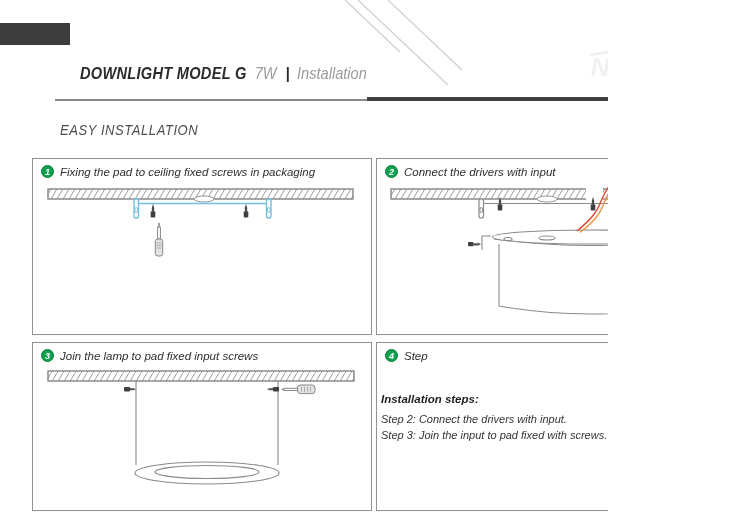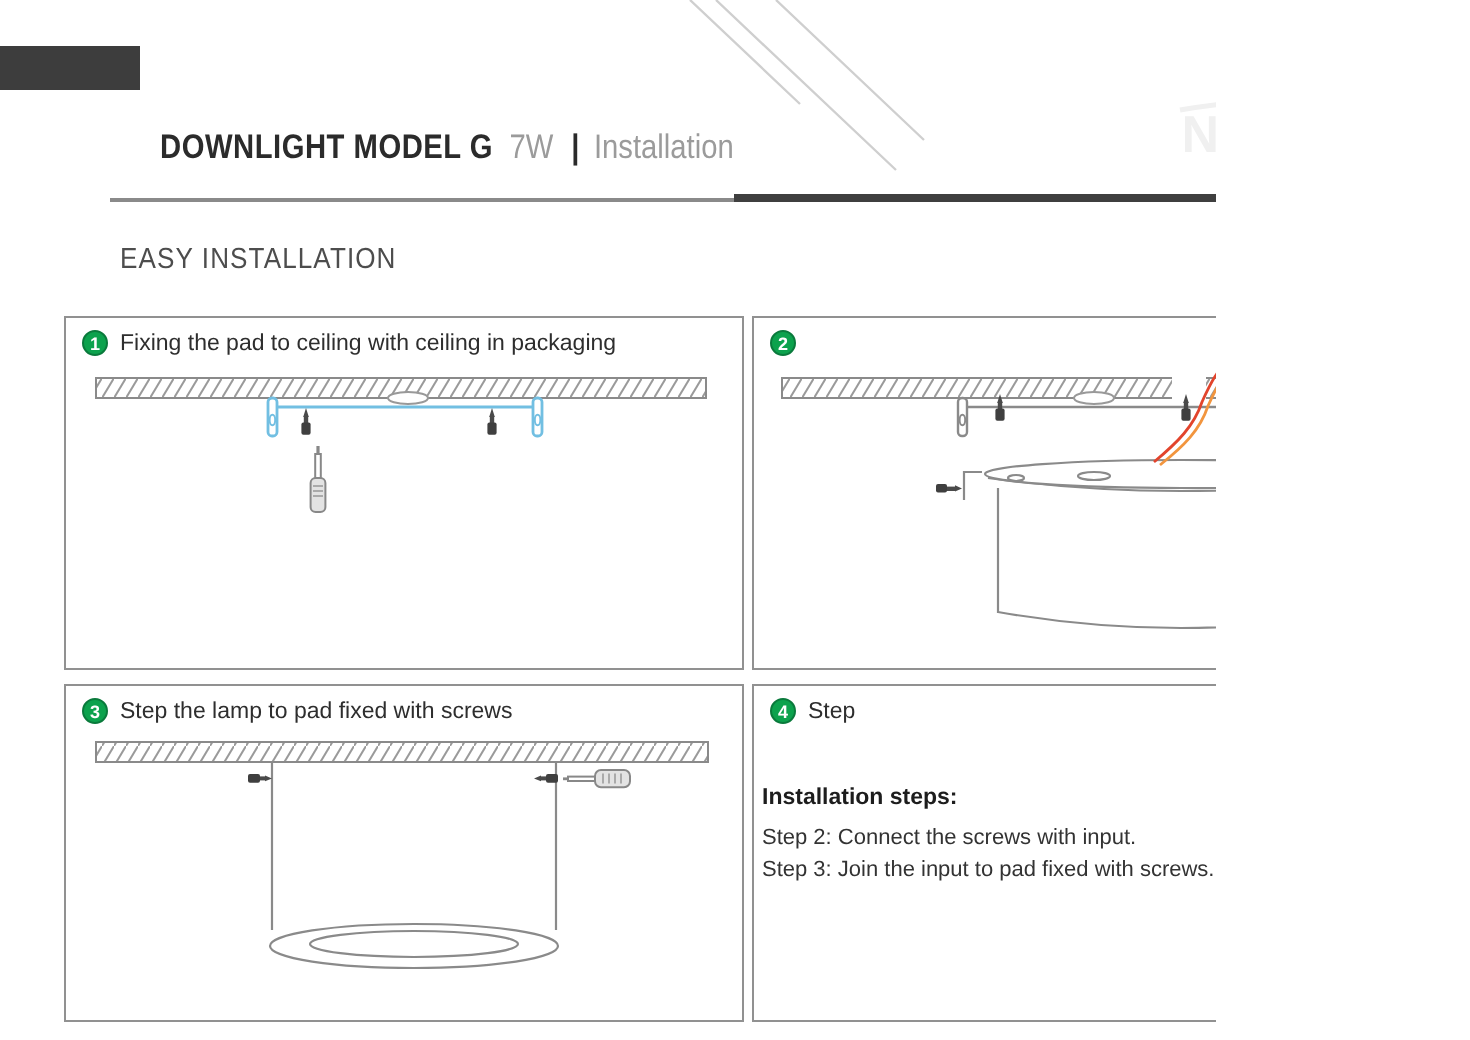--- a/index.html
+++ b/index.html
@@ -1,17 +1,17 @@
 <!DOCTYPE html>
 <html><head>
 <meta charset="utf-8">
 <style>
   html,body{margin:0;padding:0;background:#fff;}
   .page{position:relative;width:608px;height:520px;background:#fff;overflow:hidden;
-        font-family:"Liberation Sans", sans-serif;}
+        font-family:"Liberation Sans", sans-serif;font-style:italic;}
 
   
   .corner-block{position:absolute;left:0;top:23px;width:70px;height:22px;background:#3d3d3d;}
   .title-row{position:absolute;left:80px;top:64px;white-space:nowrap;
              transform:scaleX(0.86);transform-origin:left center;}
   .title-model{font-size:17px;font-weight:bold;color:#2b2b2b;letter-spacing:.3px;}
   .title-watt{font-size:17px;font-weight:normal;color:#9b9b9b;margin-left:5px;}
   .title-sep{font-size:17px;font-weight:bold;color:#2b2b2b;margin:0 4px 0 6px;}
   .title-type{font-size:17px;font-weight:normal;color:#9b9b9b;}
   .divider-thin{position:absolute;left:55px;top:99px;width:312px;height:2px;background:#8a8a8a;}
@@ -70,21 +70,21 @@
     <span class="title-sep">|</span>
     <span class="title-type">Installation</span>
   </div>
   <div class="divider-thin"></div>
   <div class="divider-thick"></div>
 
   <div class="section-heading">EASY INSTALLATION</div>
 
   <div class="panel panel-1">
     <div class="num">1</div>
-    <div class="panel-label">Fixing the pad to ceiling with ceiling in packaging</div>
+    <div class="panel-label">Fixing the pad to ceiling fixed screws in packaging</div>
     <svg class="diagram" width="338" height="175">
       <defs>
         <pattern id="hatch-p1" width="6" height="10" patternUnits="userSpaceOnUse">
           <path d="M0,10 L6,0" stroke="#9a9a9a" stroke-width="1"></path>
         </pattern>
       </defs>
       <g>
         <rect x="15" y="30" width="305" height="10" fill="#fff" stroke="#8a8a8a"></rect>
         <rect x="15" y="30" width="305" height="10" fill="url(#hatch-p1)" stroke="#8a8a8a"></rect>
         <ellipse cx="171" cy="40" rx="10" ry="3" fill="#fff" stroke="#999"></ellipse>
@@ -110,20 +110,21 @@
         <rect x="125.2" y="64" width="1.6" height="5" fill="#888"></rect>
         <rect x="124.6" y="68" width="2.8" height="12" fill="#fff" stroke="#888"></rect>
         <rect x="122.3" y="80" width="7.4" height="17" rx="2.5" fill="#e3e3e3" stroke="#888"></rect>
         <path d="M123.5,84 h5 M123.5,86.5 h5 M123.5,89 h5" stroke="#aaa" stroke-width="1"></path>
       </g>
     </svg>
   </div>
 
   <div class="panel panel-2">
     <div class="num">2</div>
+    <div class="panel-label">Connect the drivers with input</div>
     <svg class="diagram" width="346" height="175">
       <defs>
         <pattern id="hatch-p2" width="6" height="10" patternUnits="userSpaceOnUse">
           <path d="M0,10 L6,0" stroke="#9a9a9a" stroke-width="1"></path>
         </pattern>
       </defs>
       <g>
         <rect x="14" y="30" width="317" height="10" fill="#fff" stroke="#8a8a8a"></rect>
         <rect x="14" y="30" width="317" height="10" fill="url(#hatch-p2)" stroke="#8a8a8a"></rect>
         <rect x="209" y="29" width="17" height="12" fill="#fff"></rect>
@@ -168,21 +169,21 @@
       </g>
       <g fill="none" stroke-width="1.4">
         <path d="M301,22 C280,8 252,8 240,18 C232,25 228,33 224,42 C220,54 212,62 200,72" stroke="#e2442c"></path>
         <path d="M304,24.5 C283,11 255,11 243,20.5 C235,27.5 231,35 227,44 C223,56 215,64 203,73.5" stroke="#f2953e"></path>
       </g>
     </svg>
   </div>
 
   <div class="panel panel-3">
     <div class="num">3</div>
-    <div class="panel-label">Step the lamp to pad fixed with screws</div>
+    <div class="panel-label">Join the lamp to pad fixed input screws</div>
     <svg class="diagram" width="338" height="167">
       <defs>
         <pattern id="hatch-p3" width="6" height="10" patternUnits="userSpaceOnUse">
           <path d="M0,10 L6,0" stroke="#9a9a9a" stroke-width="1"></path>
         </pattern>
       </defs>
       <g>
         <rect x="15" y="28" width="306" height="10" fill="#fff" stroke="#8a8a8a"></rect>
         <rect x="15" y="28" width="306" height="10" fill="url(#hatch-p3)" stroke="#8a8a8a"></rect>
       </g>
@@ -208,18 +209,18 @@
         <path d="M268.5,43.8 v5 M271.5,43.8 v5 M274.5,43.8 v5 M277.5,43.8 v5" stroke="#aaa" stroke-width="1"></path>
       </g>
     </svg>
   </div>
 
   <div class="panel panel-4">
     <div class="num">4</div>
     <div class="panel-label">Step</div>
     <div class="steps">
       <div class="steps-heading">Installation steps:</div>
-      <div class="step-line">Step 2: Connect the screws with input.</div>
+      <div class="step-line">Step 2: Connect the drivers with input.</div>
       <div class="step-line">Step 3: Join the input to pad fixed with screws.</div>
     </div>
   </div>
 
 </div>
 
 </body></html>

